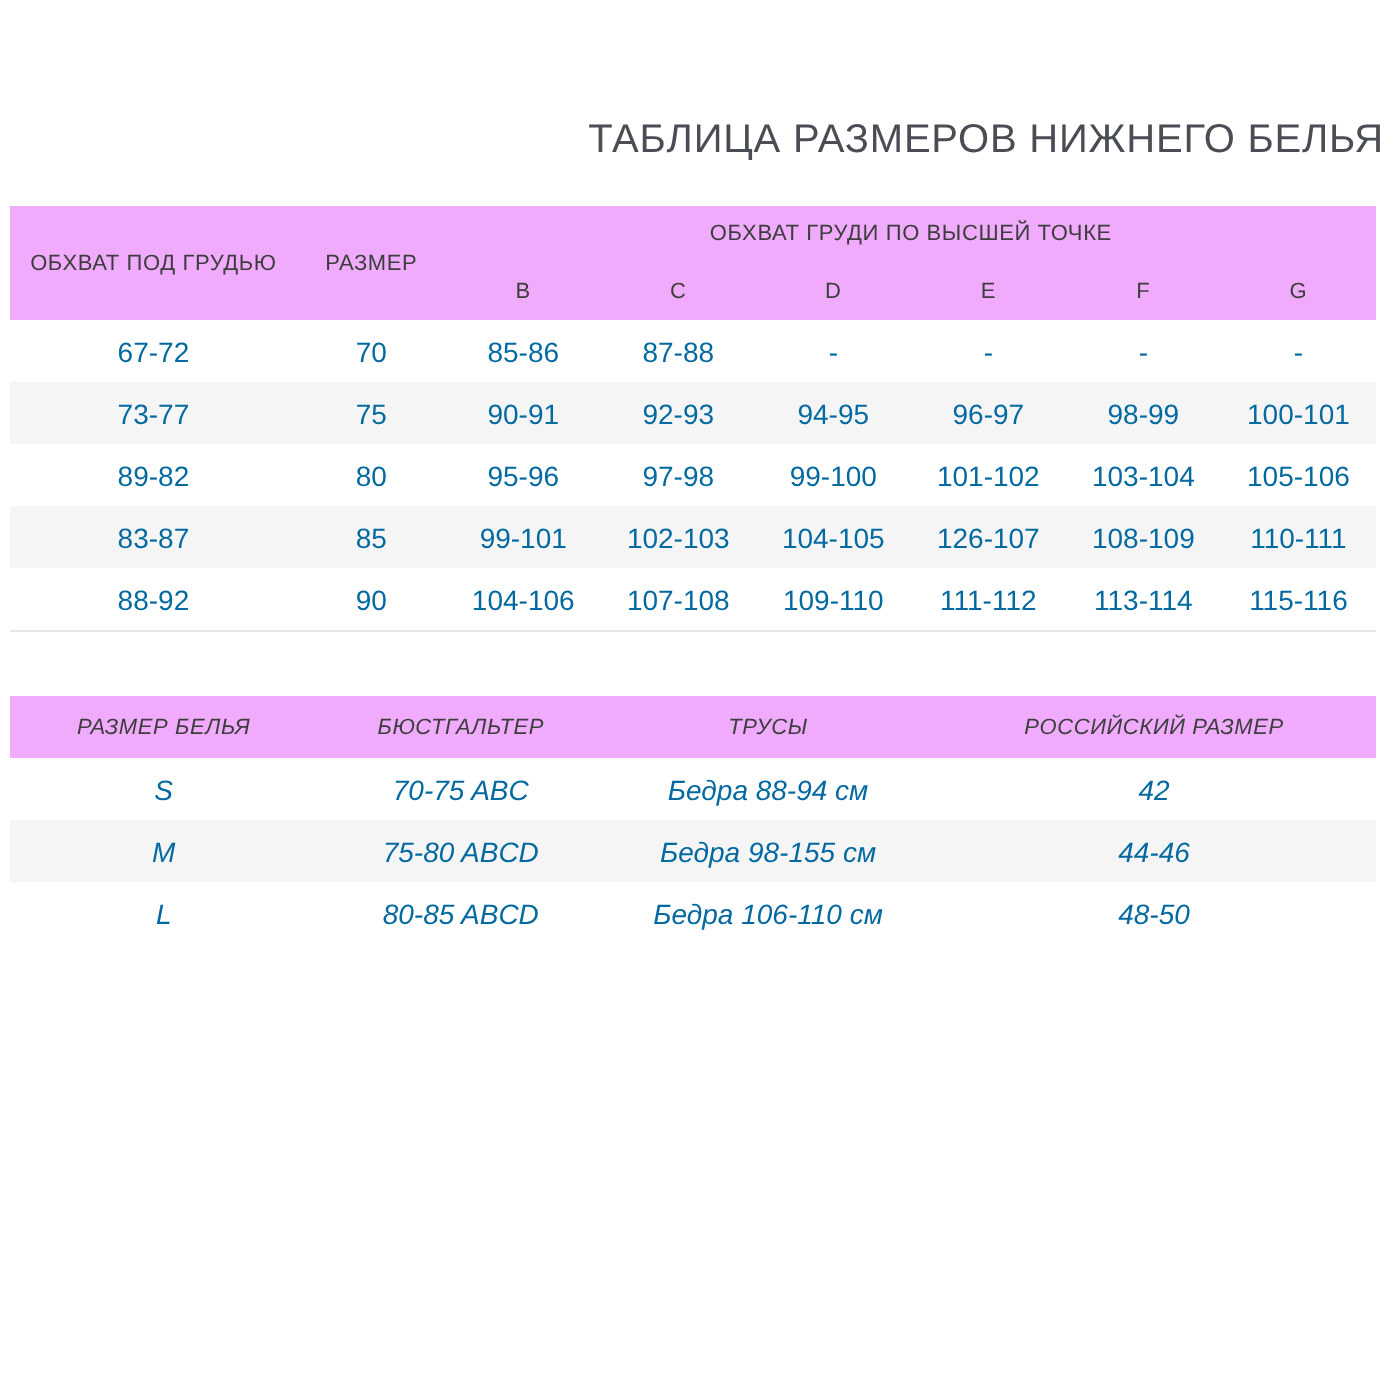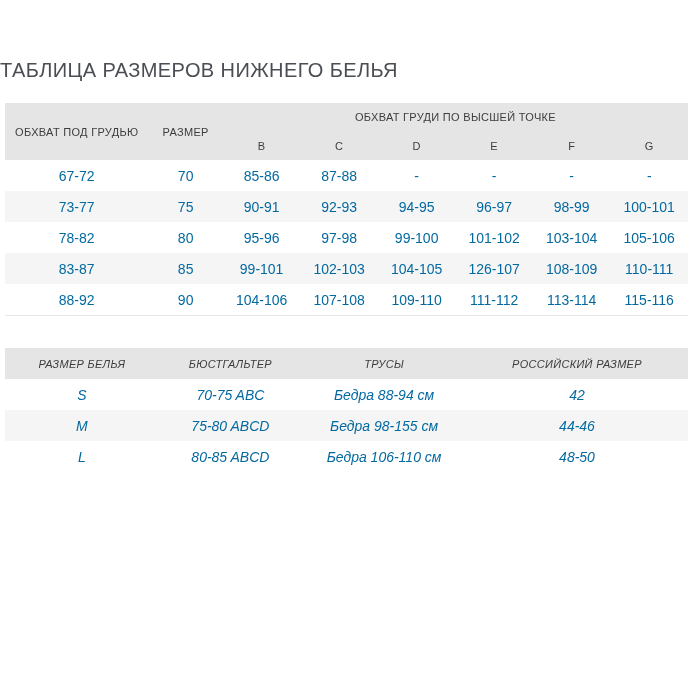--- a/index.html
+++ b/index.html
@@ -16,21 +16,21 @@
   }
   .page {
     width: 700px;
     height: 700px;
     padding-top: 58px;
     box-sizing: border-box;
   }
   .page-title {
     margin: 0 0 21px 0;
     width: 692px;
-    text-align: left;
+    text-align: right;
     font-size: 20px;
     font-weight: 400;
     line-height: 24px;
     letter-spacing: 0.4px;
     color: #4a4d53;
   }
   table {
     border-collapse: collapse;
     table-layout: fixed;
     width: 683px;
@@ -41,21 +41,21 @@
     text-align: center;
     vertical-align: middle;
     white-space: nowrap;
     overflow: hidden;
   }
   th {
     font-weight: 400;
     font-size: 11px;
     letter-spacing: 0.3px;
     color: #3d3d3d;
-    background: #e5e5e5;
+    background: #f0abfc;
   }
   td {
     font-size: 14px;
     color: #0369a1;
     height: 31px;
   }
   
   .bust-table {
     border-bottom: 1px solid #e6e6e6;
   }
@@ -115,21 +115,21 @@
         <td>73-77</td>
         <td>75</td>
         <td>90-91</td>
         <td>92-93</td>
         <td>94-95</td>
         <td>96-97</td>
         <td>98-99</td>
         <td>100-101</td>
       </tr>
       <tr>
-        <td>78-82</td>
+        <td>89-82</td>
         <td>80</td>
         <td>95-96</td>
         <td>97-98</td>
         <td>99-100</td>
         <td>101-102</td>
         <td>103-104</td>
         <td>105-106</td>
       </tr>
       <tr>
         <td>83-87</td>

